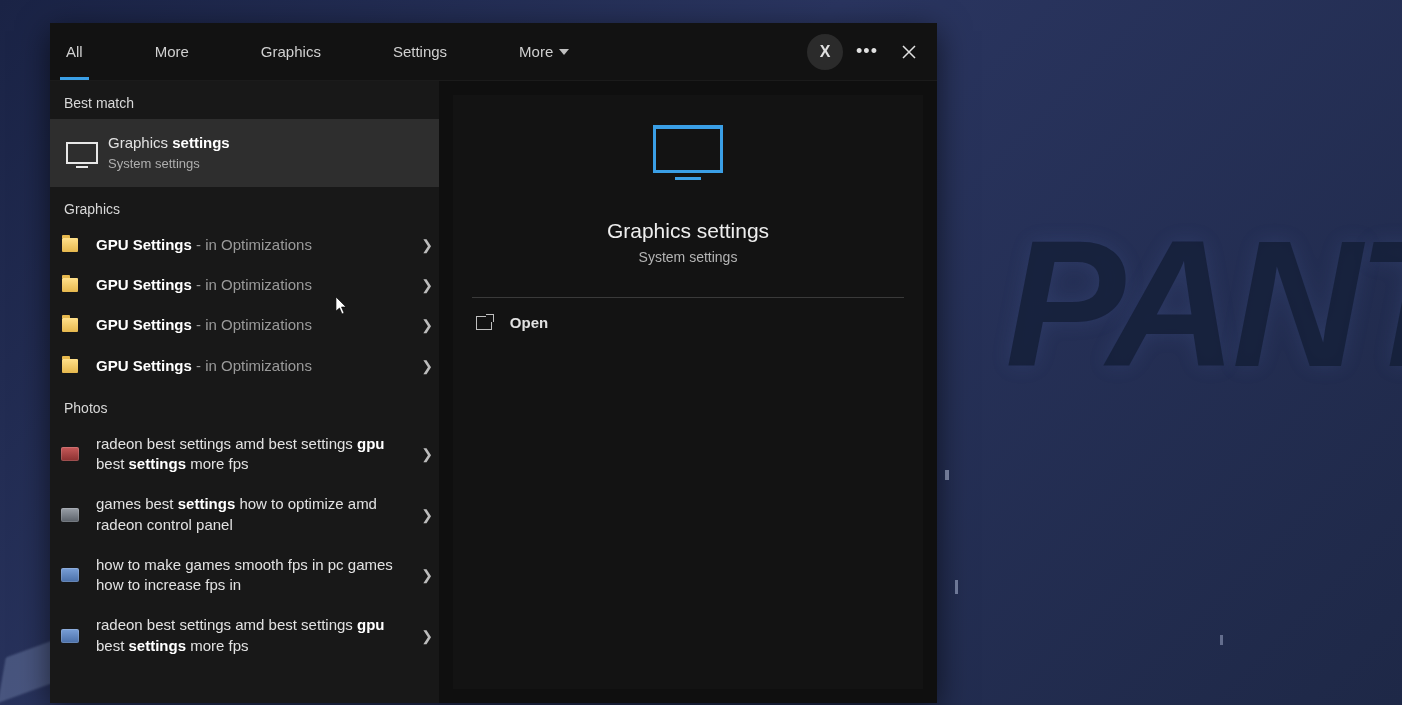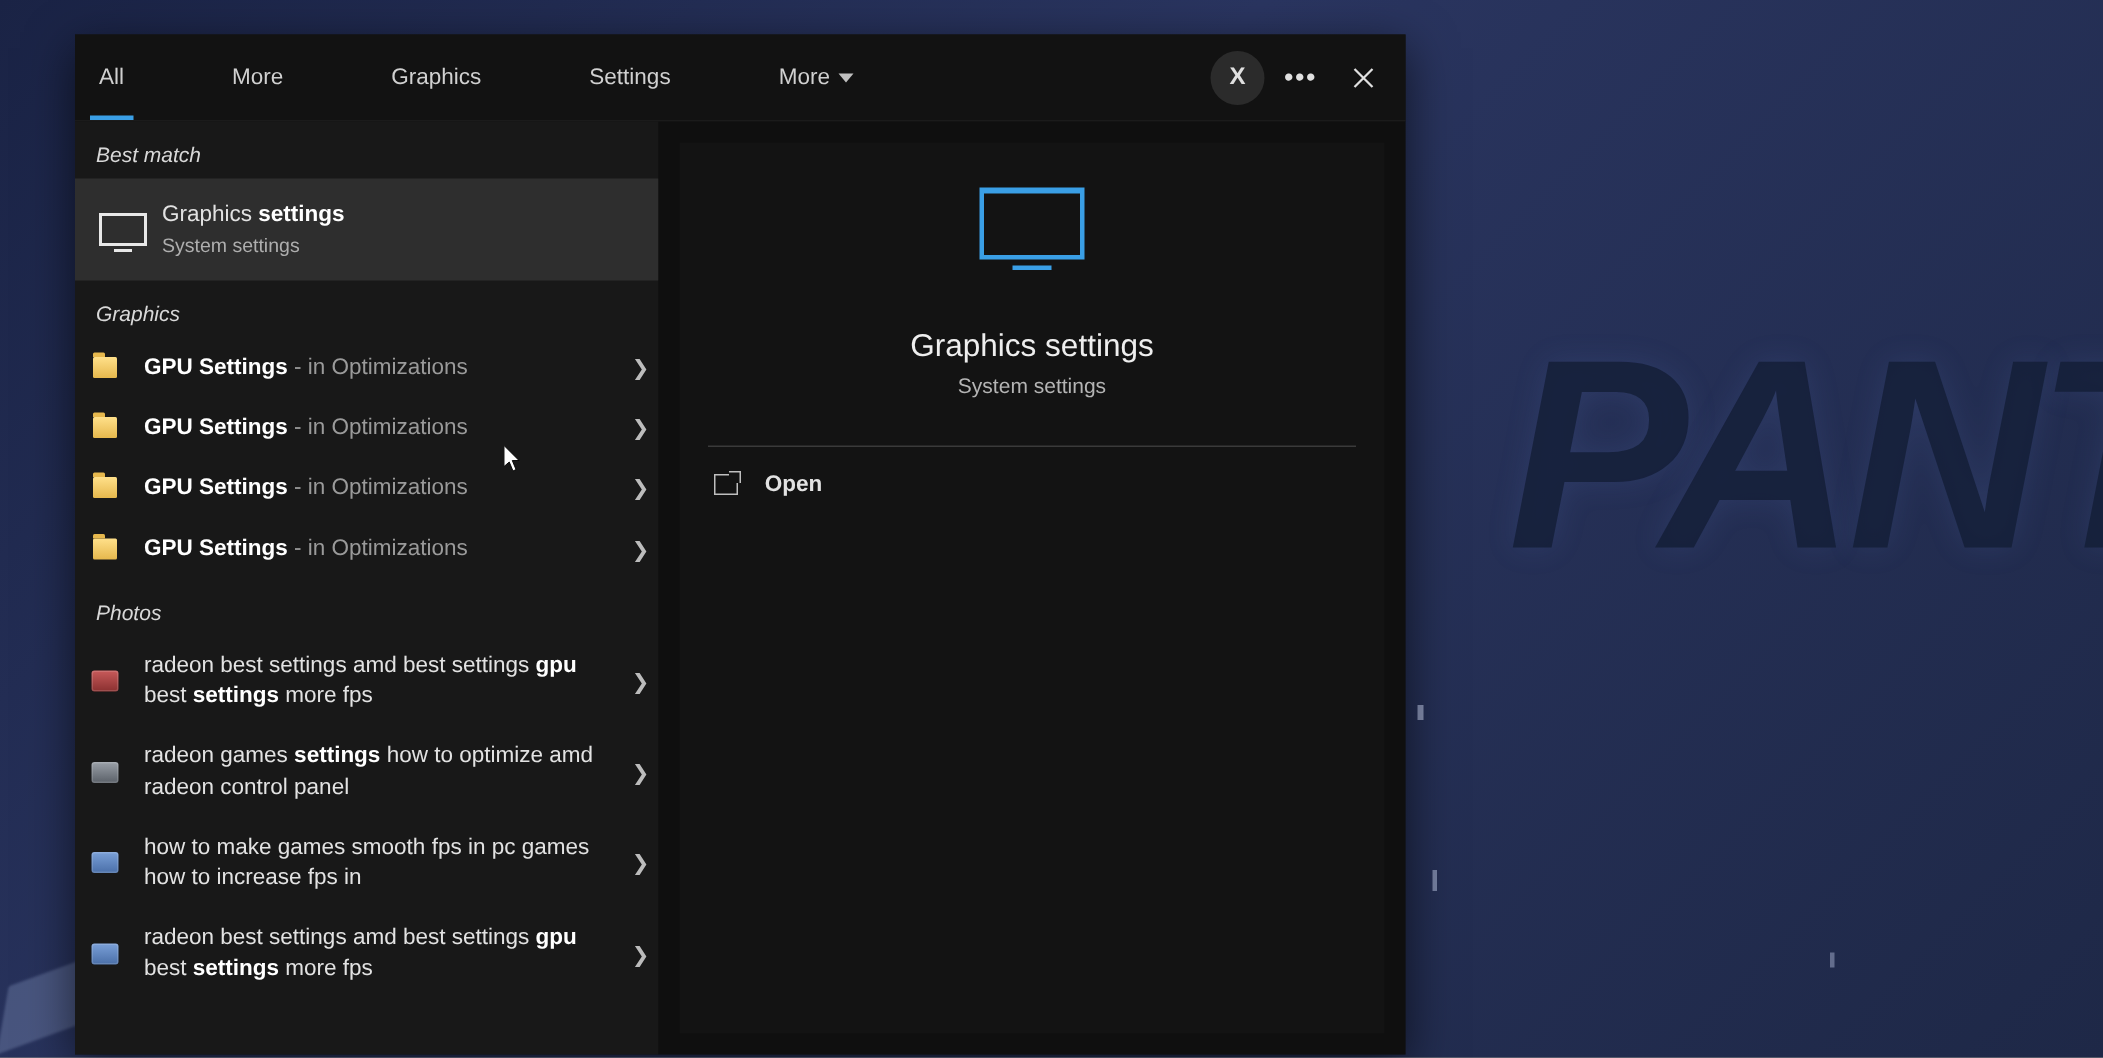--- a/index.html
+++ b/index.html
@@ -108,21 +108,20 @@
     background: #131313;
     display: flex;
     flex-direction: column;
     align-items: center;
   }
 
   .section-header {
     padding: 14px 14px 8px 14px;
     font-size: 14px;
     color: #d8d8d8;
-    font-style: italic;
   }
 
   .result-row {
     display: flex;
     align-items: center;
     padding: 10px 0;
     cursor: pointer;
     position: relative;
   }
   .result-row.best {
@@ -371,21 +370,21 @@
           <span>radeon best settings amd best settings </span><span class="bold">gpu</span><span> best </span><span class="bold">settings</span><span> more fps</span>
         </div>
         <div class="chevron">❯</div>
       </div>
 
       <div class="result-row">
         <div class="icon-cell">
             <div class="photo-icon gray"></div>
           </div>
         <div class="text-cell">
-          <span>radeon games </span><span class="bold">settings</span><span> how to optimize amd radeon control panel</span>
+          <span>games best </span><span class="bold">settings</span><span> how to optimize amd radeon control panel</span>
         </div>
         <div class="chevron">❯</div>
       </div>
 
       <div class="result-row">
         <div class="icon-cell">
             <div class="photo-icon"></div>
           </div>
         <div class="text-cell">
           <span>how to make games smooth fps in pc games how to increase fps in</span>

